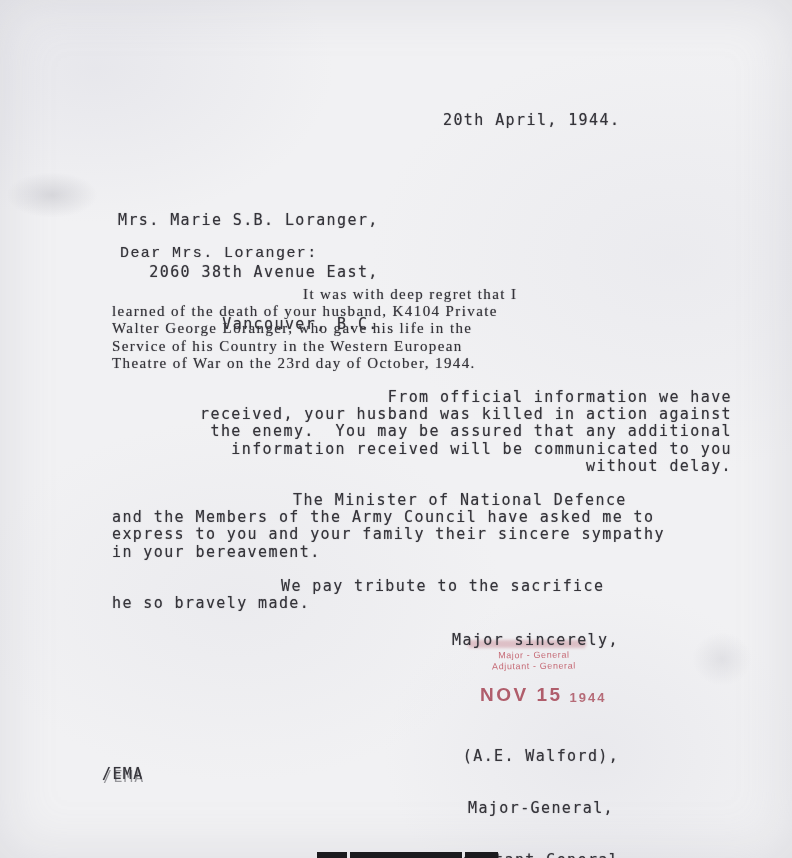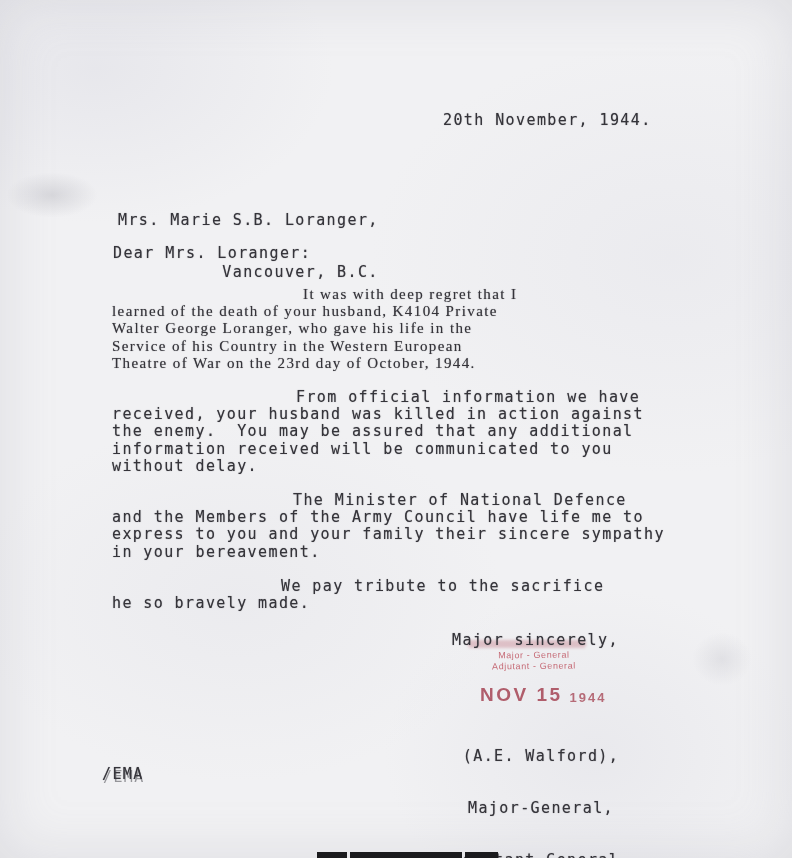--- a/index.html
+++ b/index.html
@@ -92,43 +92,44 @@
   .artifact-bar { position: absolute; background: #1b1b1e; height: 6px; top: 852px; }
   .bar-1 { left: 317px; width: 30px; }
   .bar-2 { left: 350px; width: 112px; }
   .bar-3 { left: 465px; width: 33px; }
 </style>
 </head>
 <body>
 
 <div class="page">
 
-  <div class="typed" style="left:443px; top:112px;">20th November, 1944.</div>
+  <div class="typed" style="left:443px; top:112px;">20th April, 1944.</div>
 
   <div class="typed" style="left:118px; top:178px;">
     <span class="addr-line">Mrs. Marie S.B. Loranger,</span>
+    <span class="addr-line">2060 38th Avenue East,</span>
     <span class="addr-line">Vancouver, B.C.</span>
   </div>
 
-  <div class="typed" style="left:113px; top:245px;">Dear Mrs. Loranger:</div>
+  <div class="typed" style="left:120px; top:245px;font-family:Liberation Mono, monospace;">Dear Mrs. Loranger:</div>
 
   <div class="typed para indent-1" style="top:286px;font-family:Liberation Serif, serif;">It was with deep regret that I
 learned of the death of your husband, K4104 Private
 Walter George Loranger, who gave his life in the
 Service of his Country in the Western European
 Theatre of War on the 23rd day of October, 1944.</div>
 
-  <div class="typed para indent-2" style="top:389px;">From official information we have
+  <div class="typed para indent-2" style="top:389px;text-align:right;">From official information we have
 received, your husband was killed in action against
 the enemy.  You may be assured that any additional
 information received will be communicated to you
 without delay.</div>
 
   <div class="typed para indent-3" style="top:492px;">The Minister of National Defence
-and the Members of the Army Council have life me to
+and the Members of the Army Council have asked me to
 express to you and your family their sincere sympathy
 in your bereavement.</div>
 
   <div class="typed para indent-4" style="top:578px;">We pay tribute to the sacrifice
 he so bravely made.</div>
 
   <div class="name-smudge"></div>
 
   <div class="typed" style="left:452px; top:632px;">Major sincerely,</div>
 

